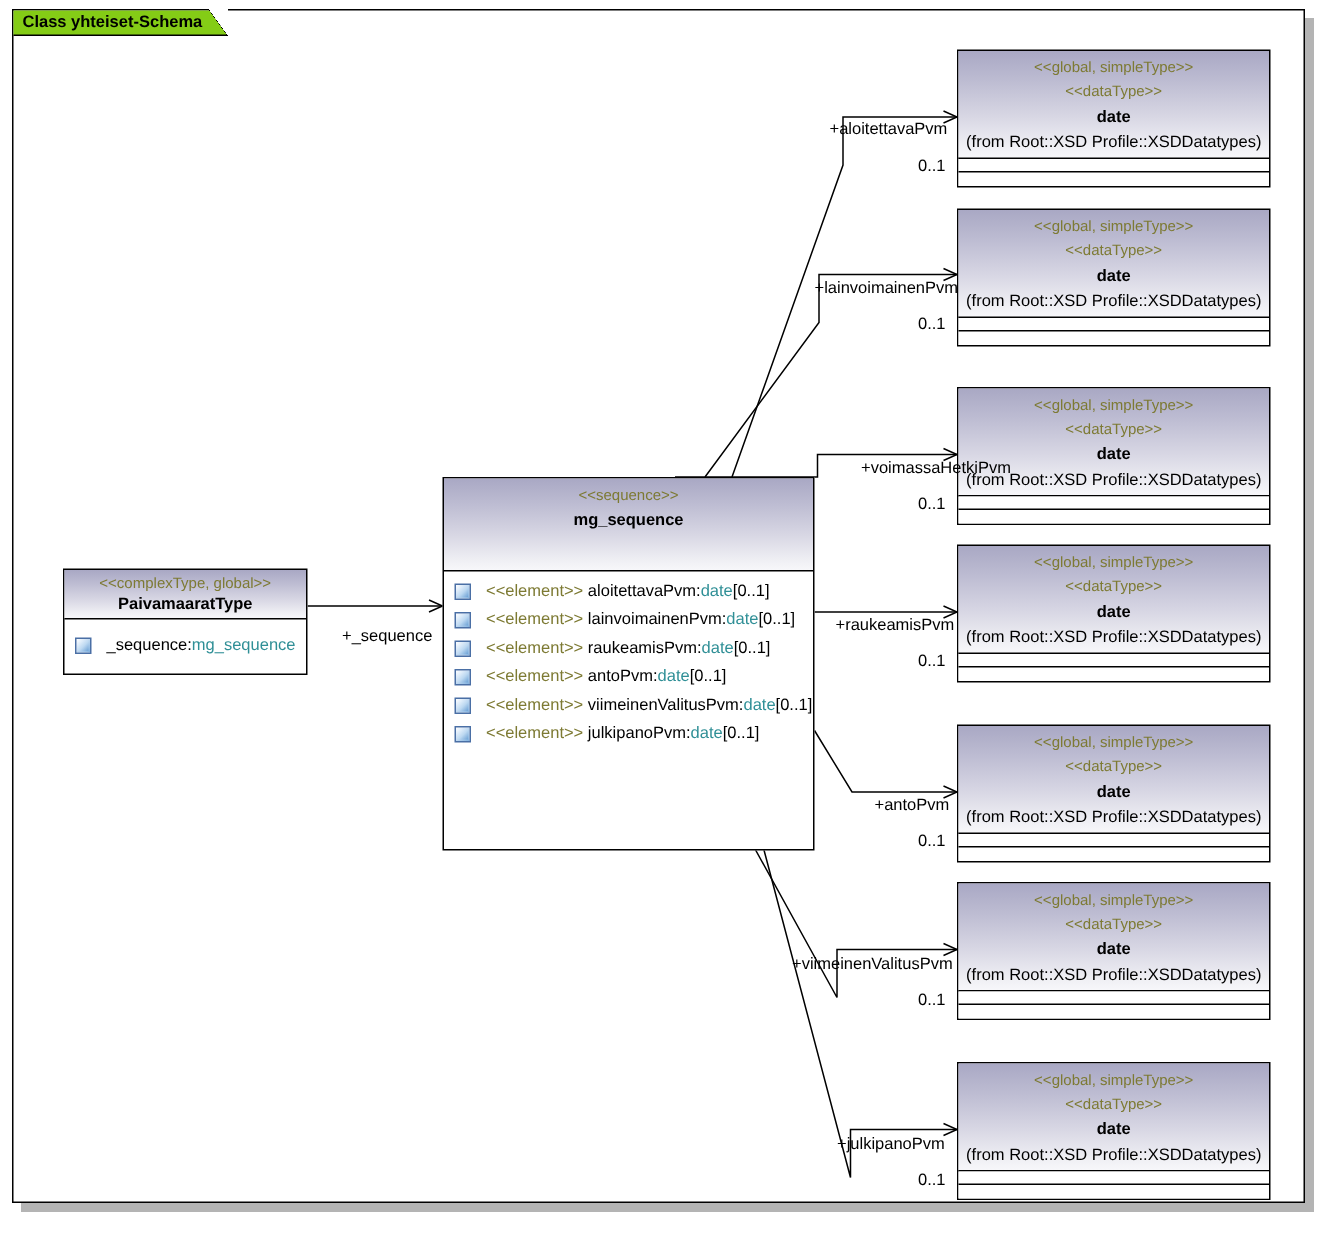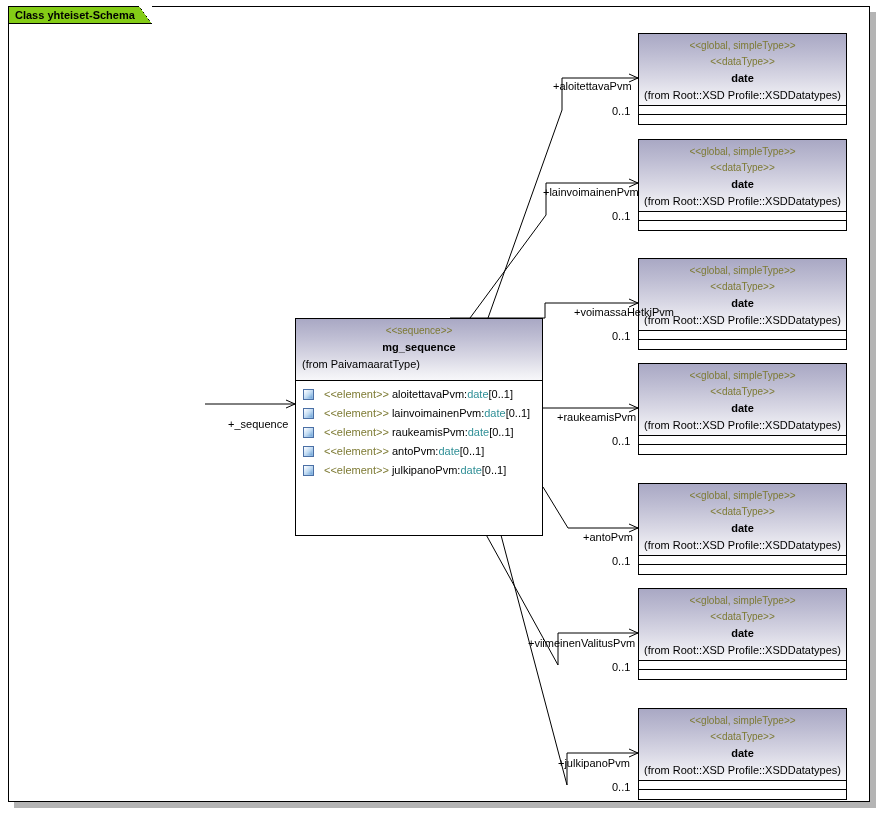--- a/index.html
+++ b/index.html
@@ -88,43 +88,58 @@
       <path d="M488,318 L562,110 L562,78 L638,78" marker-end="url(#oarrow)"></path>
       <path d="M470,318 L546,215 L546,183 L638,183" marker-end="url(#oarrow)"></path>
       <path d="M450,318 L545,318 L545,303 L638,303" marker-end="url(#oarrow)"></path>
       <path d="M543,408 L638,408" marker-end="url(#oarrow)"></path>
       <path d="M543,487 L568,528 L638,528" marker-end="url(#oarrow)"></path>
       <path d="M478,520 L558,665 L558,633 L638,633" marker-end="url(#oarrow)"></path>
       <path d="M497,520 L567,785 L567,753 L638,753" marker-end="url(#oarrow)"></path>
     </g>
   </svg>
 
-
-  <div class="umlbox" id="box-sequence" style="left:295px;top:318px;width:248px;height:218px;">
+  <div class="umlbox" id="box-complextype" style="left:42px;top:379px;width:163px;height:71px;">
+    <div class="umlhead" style="height:33px;padding-top:3px;">
+      <div class="stereo">&lt;&lt;complexType, global&gt;&gt;</div>
+      <div class="clsname">PaivamaaratType</div>
+    </div>
+    <div class="attrs" style="padding-top:8px;">
+      <div class="attrrow">
+        <span class="pubicon"></span>
+        <span class="attrtxt"><span class="t-name">_sequence</span><span class="t-name">:</span><span class="t-type">mg_sequence</span></span>
+      </div>
+    </div>
+  </div>
+
+  <div class="umlbox" id="box-sequence" style="left:295px;top:318px;width:248px;height:249px;">
     <div class="umlhead" style="height:62px;padding-top:5px;">
       <div class="stereo">&lt;&lt;sequence&gt;&gt;</div>
       <div class="clsname" style="margin-top:3px;">mg_sequence</div>
-      <div class="fromtxt" style="margin-top:3px;padding-left:6px;">(from PaivamaaratType)</div>
     </div>
     <div class="attrs" id="seq-elements">
         <div class="attrrow">
           <span class="pubicon"></span>
           <span class="attrtxt"><span class="t-stereo">&lt;&lt;element&gt;&gt;</span> <span class="t-name">aloitettavaPvm</span><span class="t-name">:</span><span class="t-type">date</span><span class="t-mult">[0..1]</span></span>
         </div>
         <div class="attrrow">
           <span class="pubicon"></span>
           <span class="attrtxt"><span class="t-stereo">&lt;&lt;element&gt;&gt;</span> <span class="t-name">lainvoimainenPvm</span><span class="t-name">:</span><span class="t-type">date</span><span class="t-mult">[0..1]</span></span>
         </div>
         <div class="attrrow">
           <span class="pubicon"></span>
           <span class="attrtxt"><span class="t-stereo">&lt;&lt;element&gt;&gt;</span> <span class="t-name">raukeamisPvm</span><span class="t-name">:</span><span class="t-type">date</span><span class="t-mult">[0..1]</span></span>
         </div>
         <div class="attrrow">
           <span class="pubicon"></span>
           <span class="attrtxt"><span class="t-stereo">&lt;&lt;element&gt;&gt;</span> <span class="t-name">antoPvm</span><span class="t-name">:</span><span class="t-type">date</span><span class="t-mult">[0..1]</span></span>
+        </div>
+        <div class="attrrow">
+          <span class="pubicon"></span>
+          <span class="attrtxt"><span class="t-stereo">&lt;&lt;element&gt;&gt;</span> <span class="t-name">viimeinenValitusPvm</span><span class="t-name">:</span><span class="t-type">date</span><span class="t-mult">[0..1]</span></span>
         </div>
         <div class="attrrow">
           <span class="pubicon"></span>
           <span class="attrtxt"><span class="t-stereo">&lt;&lt;element&gt;&gt;</span> <span class="t-name">julkipanoPvm</span><span class="t-name">:</span><span class="t-type">date</span><span class="t-mult">[0..1]</span></span>
         </div>
       </div>
   </div>
 
   <div class="umlbox datebox" style="left:638px;top:33px;width:209px;height:92px;">
       <div class="umlhead" style="height: 72px; padding-top: 5px;">

